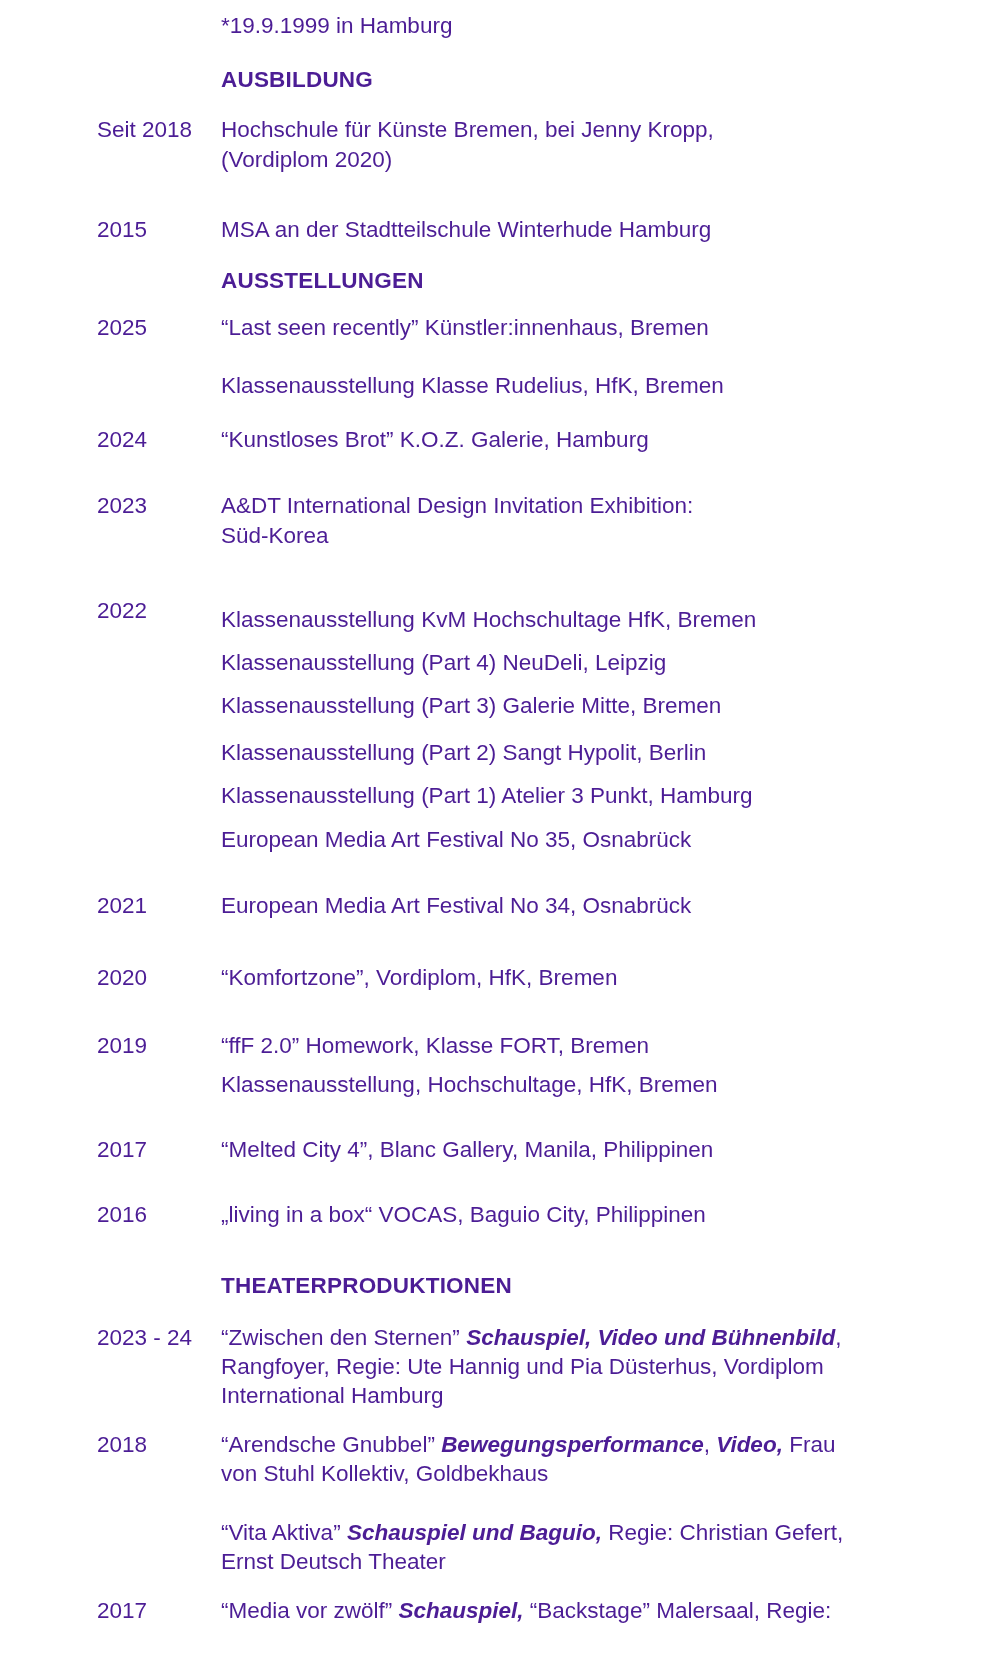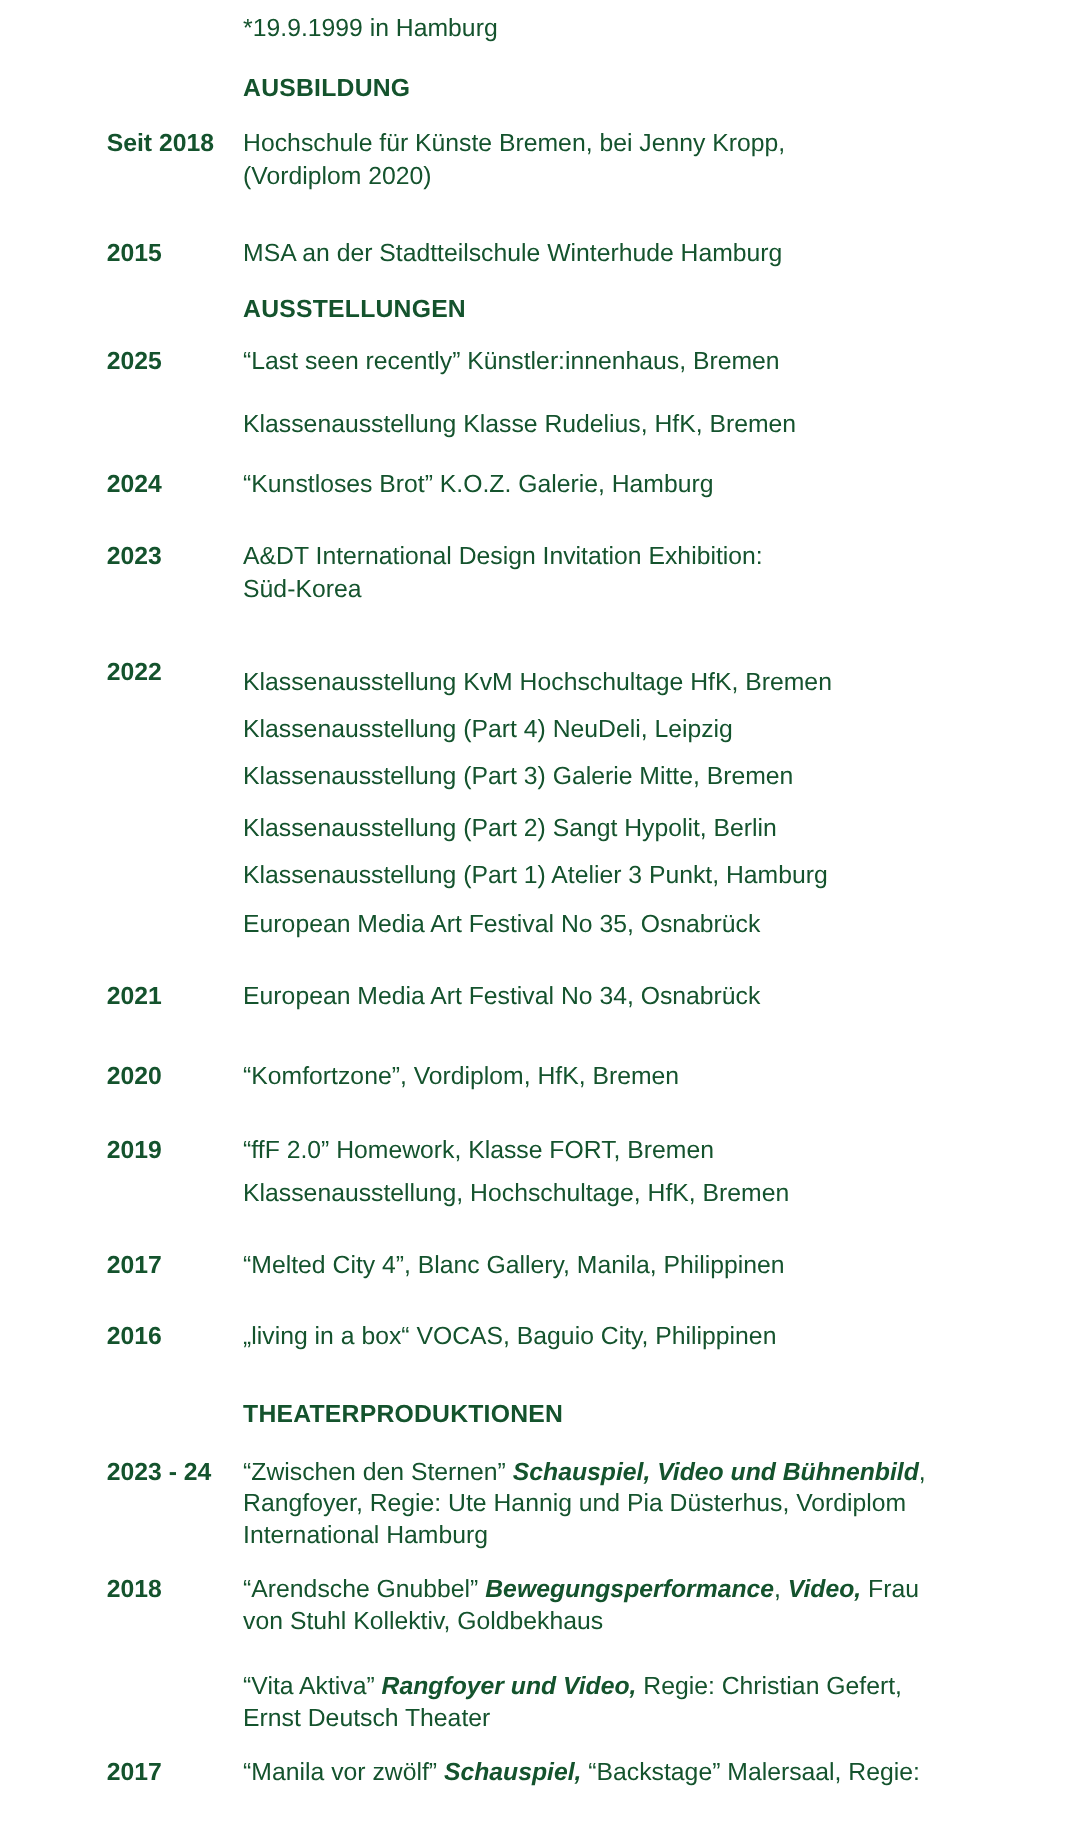--- a/index.html
+++ b/index.html
@@ -1,30 +1,30 @@
 <!DOCTYPE html>
 <html><head>
 <meta charset="utf-8">
 <style>
   html,body{margin:0;padding:0;background:#ffffff;}
   .page{
     position:relative;
     width:988px;
     height:1680px;
     background:#ffffff;
-    color:#14532d;
+    color:#4c1d95;
     font-family:"Liberation Sans",sans-serif;
     font-size:22.5px;
     line-height:30px;
     overflow:hidden;
   }
   .row{position:absolute;left:0;width:988px;}
   .date{
     position:absolute;left:97px;top:0;width:118px;
-    font-weight:700;white-space:nowrap;
+    font-weight:400;white-space:nowrap;
   }
   .date.up{top:-9px;}
   .content{position:absolute;left:221px;top:0;width:745px;}
   .line{white-space:nowrap;}
   .section-title{
     position:absolute;left:221px;
     font-weight:700;letter-spacing:0.2px;white-space:nowrap;
   }
   .intro{position:absolute;left:221px;white-space:nowrap;}
   .theater .content{line-height:29px;}
@@ -176,25 +176,25 @@
   <div class="row theater" style="top:1430px">
     <div class="date">2018</div>
     <div class="content">
       <div class="line"><span>“Arendsche Gnubbel” </span><span class="it">Bewegungsperformance</span><span>, </span><span class="it">Video,</span><span> Frau</span></div>
       <div class="line"><span>von Stuhl Kollektiv, Goldbekhaus</span></div>
     </div>
   </div>
 
   <div class="row theater" style="top:1518px">
     <div class="content">
-      <div class="line"><span>“Vita Aktiva” </span><span class="it">Rangfoyer und Video,</span><span> Regie: Christian Gefert,</span></div>
+      <div class="line"><span>“Vita Aktiva” </span><span class="it">Schauspiel und Baguio,</span><span> Regie: Christian Gefert,</span></div>
       <div class="line"><span>Ernst Deutsch Theater</span></div>
     </div>
   </div>
 
   <div class="row theater" style="top:1596px">
     <div class="date">2017</div>
     <div class="content">
-      <div class="line"><span>“Manila vor zwölf” </span><span class="it">Schauspiel,</span><span> “Backstage” Malersaal, Regie:</span></div>
+      <div class="line"><span>“Media vor zwölf” </span><span class="it">Schauspiel,</span><span> “Backstage” Malersaal, Regie:</span></div>
     </div>
   </div>
 
 </div>
 
 </body></html>

